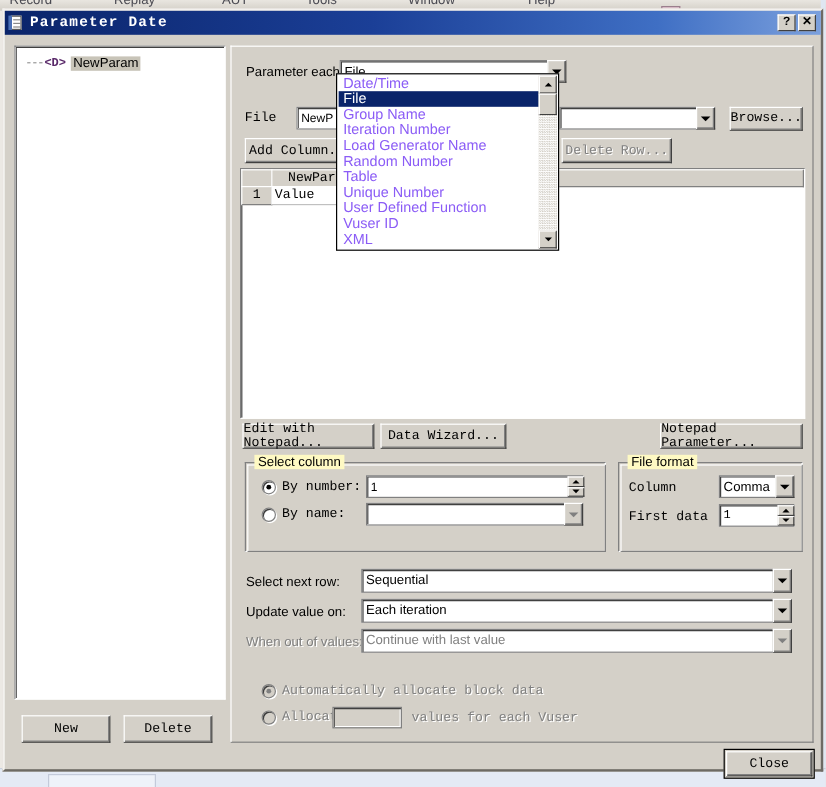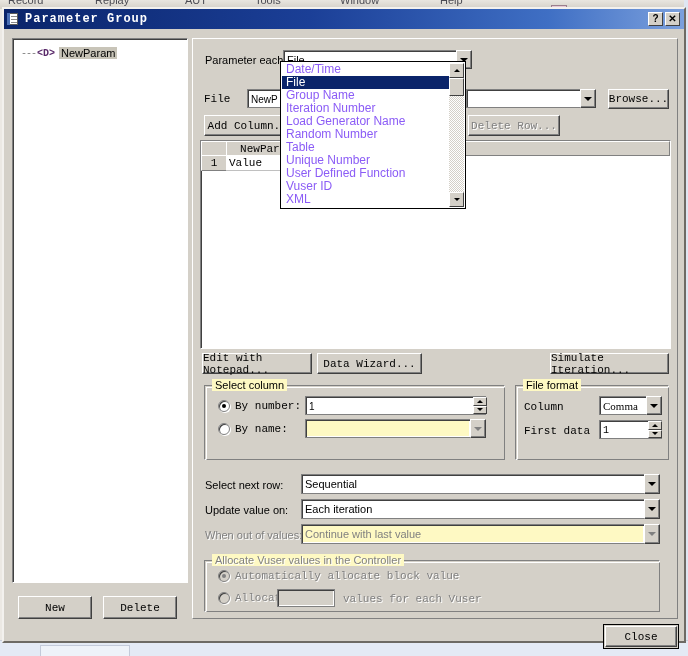--- a/index.html
+++ b/index.html
@@ -147,22 +147,22 @@
 
   .combo { position: absolute; display: flex; }
   .combo .cbody {
     flex: 1; background: #ffffff;
     border: 1px solid #808080;
     box-shadow: inset 1px 1px 0 #404040, inset -1px -1px 0 #ffffff;
     font-size: 11px; color: #000; padding-left: 3px;
     display: flex; align-items: center; overflow: hidden;
     font-family: "Liberation Sans", sans-serif;
   }
-  .combo.mono .cbody { font-family: Liberation Serif, serif; }
-  .combo.dis .cbody { background: #fef9c3; color: #808080; }
+  .combo.mono .cbody { font-family: Liberation Sans, sans-serif; }
+  .combo.dis .cbody { background: #ffffff; color: #808080; }
   .combo .carrow {
     width: 16px; background: #d4d0c8;
     border-top: 1px solid #ffffff; border-left: 1px solid #ffffff;
     border-right: 1px solid #404040; border-bottom: 1px solid #404040;
     box-shadow: inset -1px -1px 0 #808080;
     display: flex; align-items: center; justify-content: center;
     margin-left: -1px;
   }
   .arrow-d {
     width: 0; height: 0;
@@ -332,21 +332,21 @@
 <div class="dialog">
 
   <div class="titlebar">
     <span class="title-icon">
       <span class="page"></span>
         <span class="spine"></span>
       <span class="l1"></span>
         <span class="l2"></span>
         <span class="l3"></span>
     </span>
-    <span class="title-text">Parameter Group</span>
+    <span class="title-text">Parameter Date</span>
     <span class="title-btns">
       <span class="tbtn">?</span>
       <span class="tbtn">✕</span>
     </span>
   </div>
 
   <div class="sunken2" style="position:absolute;left:8px;top:29px;width:176px;height:545px;">
     <div class="tree-item" style="left:8px;top:8px;">
       <span class="tree-dash">---</span>
       <span class="tree-tag">&lt;D&gt;</span>
@@ -384,21 +384,21 @@
       <div class="grid-head" style="left:0px;top:0px;width:26px;height:15px;"></div>
       <div class="grid-head" style="left:25px;top:0px;width:81px;height:15px;">NewParam</div>
       <div class="grid-head" style="left:105px;top:0px;width:364px;height:15px;"></div>
 
       <div class="grid-head" style="left:0px;top:14px;width:26px;height:16px;">1</div>
       <div class="grid-cell" style="left:25px;top:14px;width:81px;height:16px;border-right:1px solid #c0c0c0;border-bottom:1px solid #c0c0c0;">Value</div>
     </div>
 
     <div class="btn" style="position:absolute;left:9px;top:314px;width:110px;height:21px;">Edit with Notepad...</div>
     <div class="btn" style="position:absolute;left:124px;top:314px;width:105px;height:21px;">Data Wizard...</div>
-    <div class="btn" style="position:absolute;left:357px;top:314px;width:119px;height:21px;">Simulate Iteration...</div>
+    <div class="btn" style="position:absolute;left:357px;top:314px;width:119px;height:21px;">Notepad Parameter...</div>
 
     <div class="group" style="left:11px;top:346px;width:301px;height:75px;">
       <span class="group-title">Select column</span>
     </div>
     <div class="radio" style="left:20px;top:361px;">
       <span class="rc on"></span>
       <span>By number:</span>
     </div>
     <div class="tfield" style="left:112px;top:357px;width:181px;height:19px;">1</div>
     <div class="spin" style="left:280px;top:358px;height:17px;">
@@ -459,26 +459,23 @@
     </div>
 
     <span class="lbl dis" style="left:12px;top:490px;">When out of values:</span>
     <div class="combo dis" style="left:108px;top:485px;width:359px;height:20px;">
       <div class="cbody">Continue with last value</div>
       <div class="carrow">
           <span class="arrow-d dis"></span>
         </div>
     </div>
 
-    <div class="group" style="left:11px;top:521px;width:456px;height:52px;">
-      <span class="group-title dis">Allocate Vuser values in the Controller</span>
-    </div>
     <div class="radio dis" style="left:20px;top:531px;">
       <span class="rc on"></span>
-      <span>Automatically allocate block value</span>
+      <span>Automatically allocate block data</span>
     </div>
     <div class="radio dis" style="left:20px;top:553px;">
       <span class="rc"></span>
       <span>Allocate</span>
     </div>
     <div class="tfield dis" style="left:84px;top:550px;width:58px;height:18px;"></div>
     <span class="lbl dis mono" style="left:150px;top:554px;">values for each Vuser</span>
   </div>
 
   <div class="defbtn-wrap" style="left:599px;top:615px;width:76px;height:25px;">

